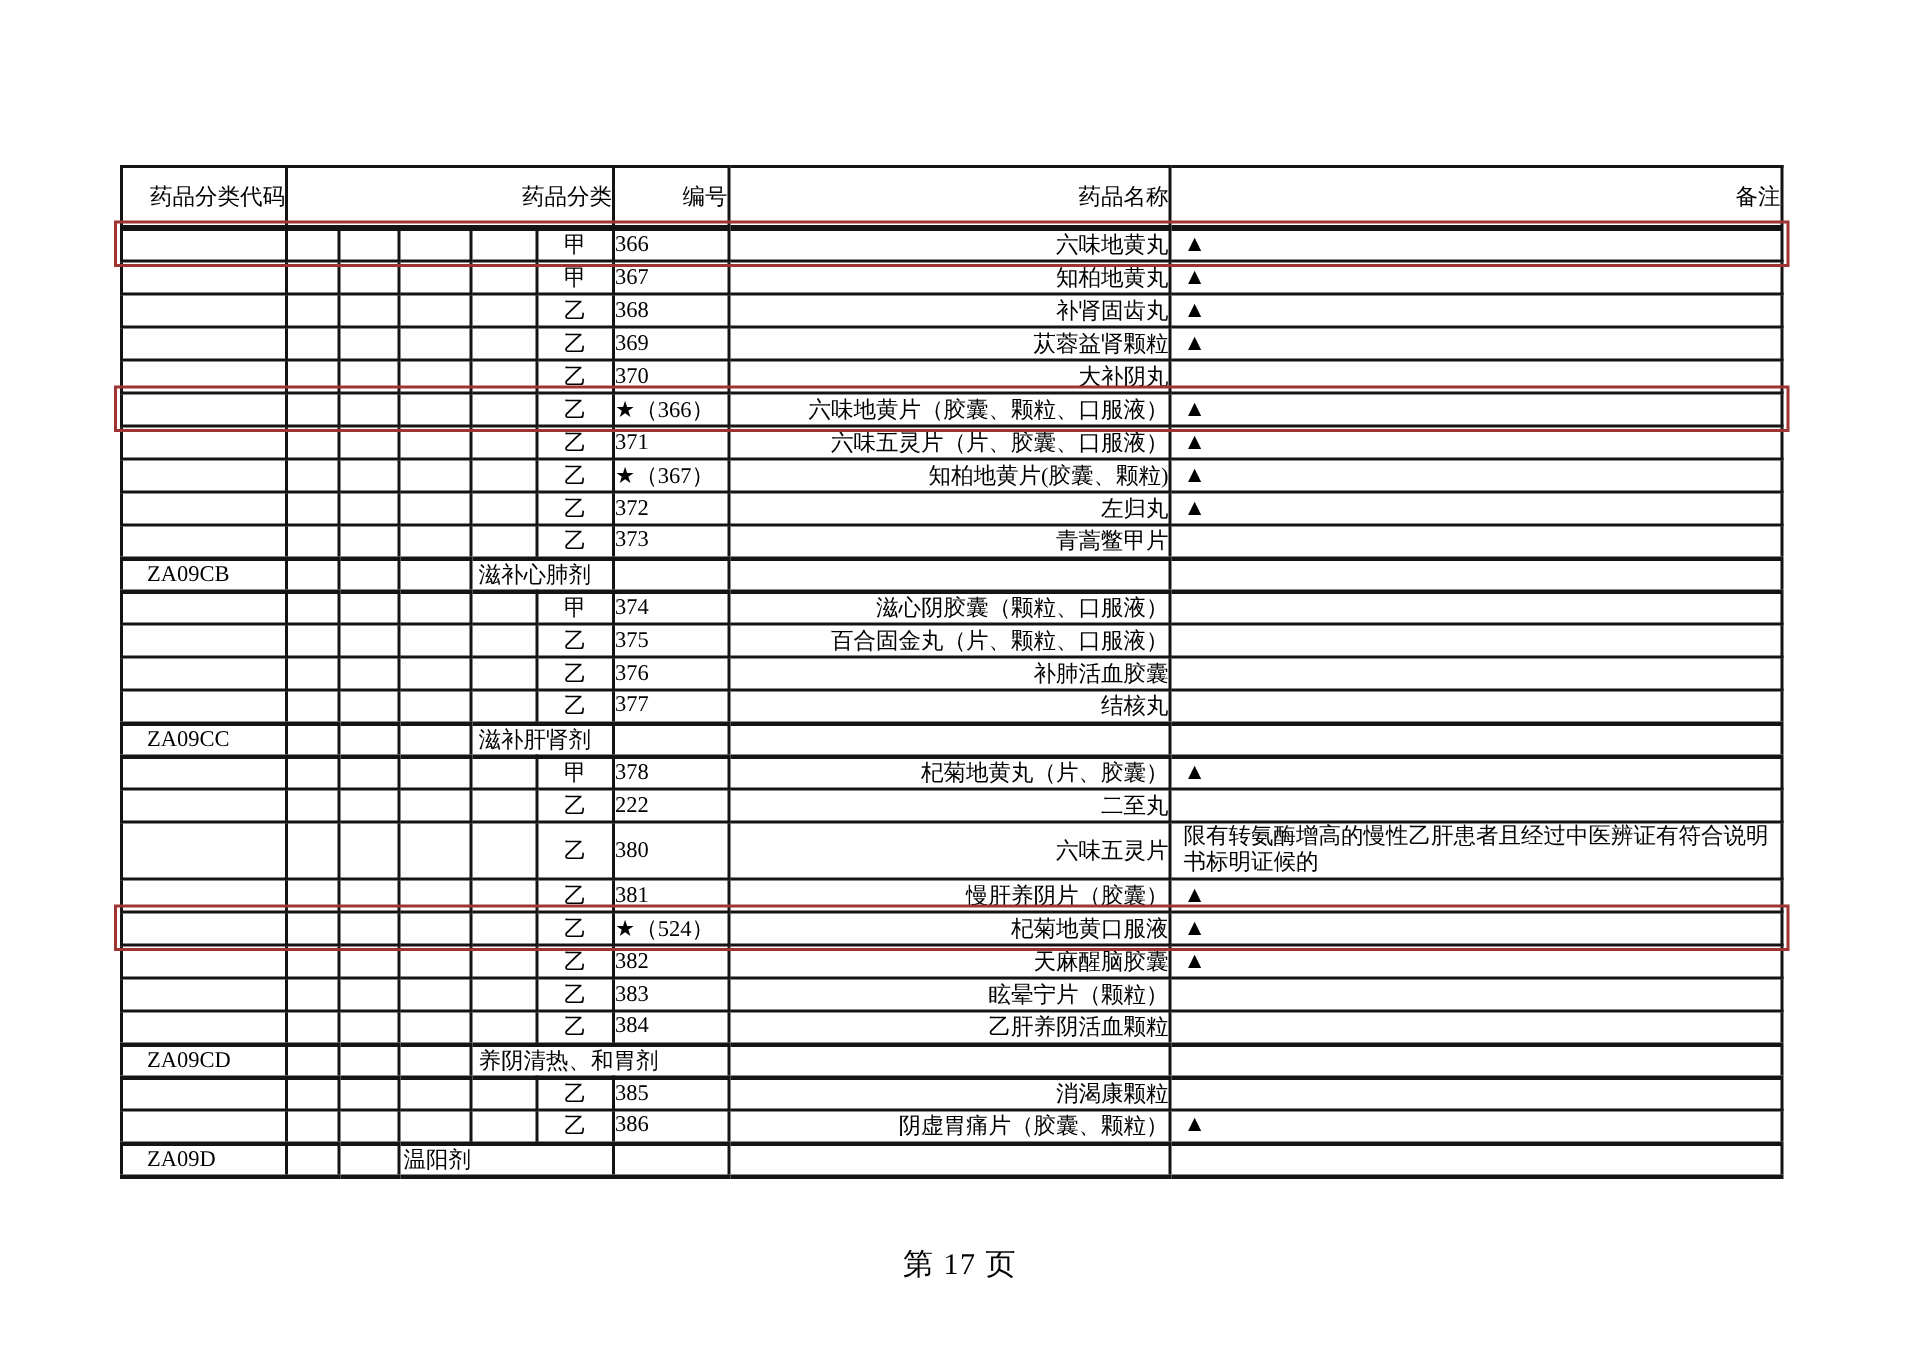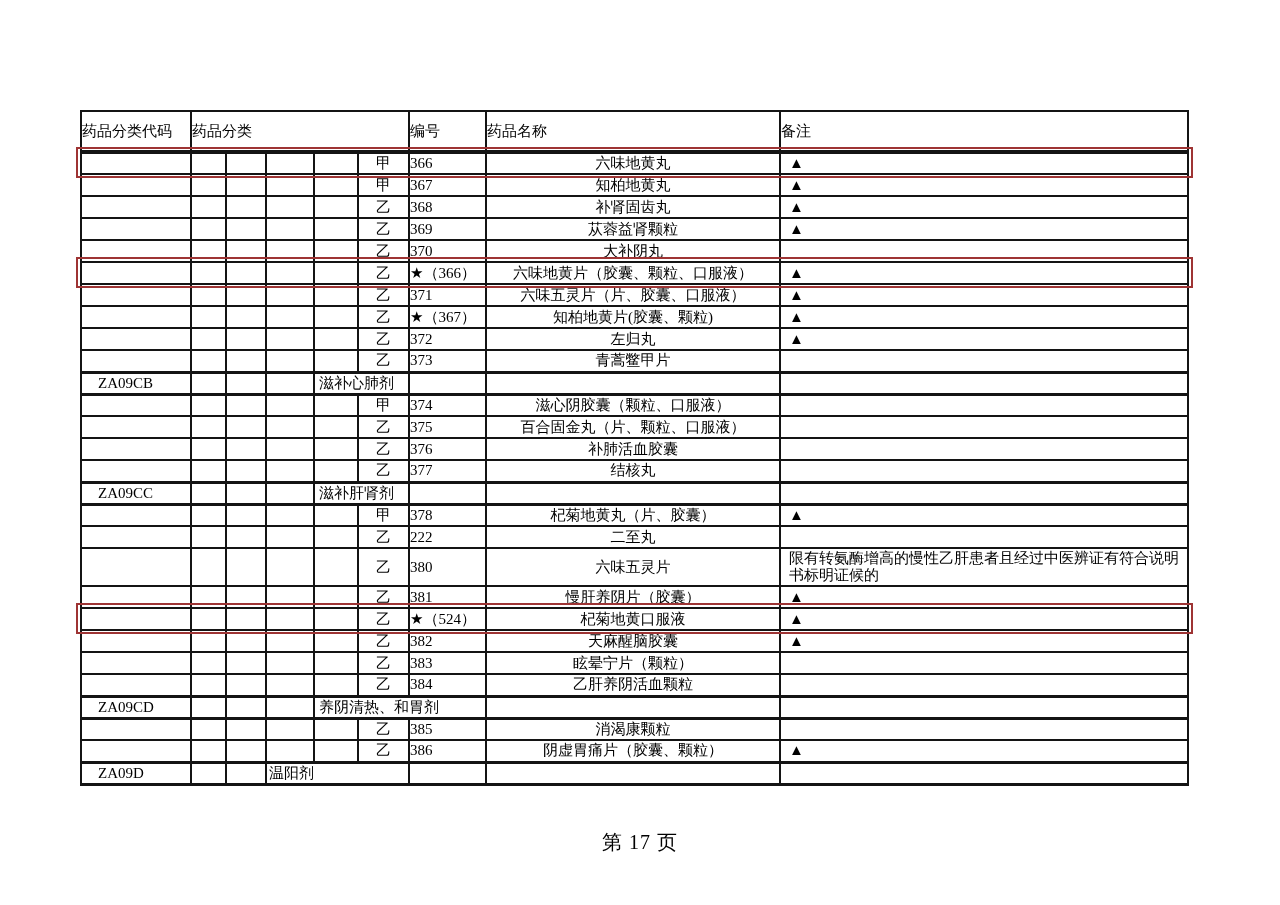--- a/index.html
+++ b/index.html
@@ -1,28 +1,28 @@
 <!DOCTYPE html>
 <html><head>
 <meta charset="utf-8">
 <style>
   html,body{margin:0;padding:0;background:#fff;}
   .page{position:relative;width:1280px;height:905px;background:#ffffff;overflow:hidden;
         font-family:"Liberation Serif","DejaVu Serif",serif;color:#000;}
   table.doc{position:absolute;left:80px;top:110px;width:1107px;border-collapse:collapse;table-layout:fixed;}
   .doc td,.doc th{border:2px solid #141414;padding:0;font-size:15px;font-weight:normal;
         vertical-align:middle;overflow:hidden;}
-  .doc thead th{height:38px;text-align:left;border-bottom-width:4px;}
+  .doc thead th{height:38px;text-align:right;border-bottom-width:4px;}
   .doc tbody tr{height:22px;}
   .doc tbody tr.tall{height:36px;}
   .doc tbody tr.cat td{border-top-width:3px;border-bottom-width:3px;}
   td.code{text-align:left;padding-left:16px;white-space:nowrap;}
   td.tier{text-align:center;}
   td.no{white-space:nowrap;}
-  td.name{text-align:center;padding-left:0;white-space:nowrap;}
+  td.name{text-align:right;padding-left:0;white-space:nowrap;}
   td.note{text-align:left;padding:1px 4px 1px 8px;line-height:17px;}
   td.cat-name{text-align:left;padding-left:4px;white-space:nowrap;}
   td.cat-name.shallow{padding-left:2px;}
   .hl{position:absolute;border:2px solid #9e3434;pointer-events:none;}
   .footer{position:absolute;left:0;top:829px;width:1280px;text-align:center;
           font-size:20px;letter-spacing:1px;}
 </style>
 </head>
 <body>
 

